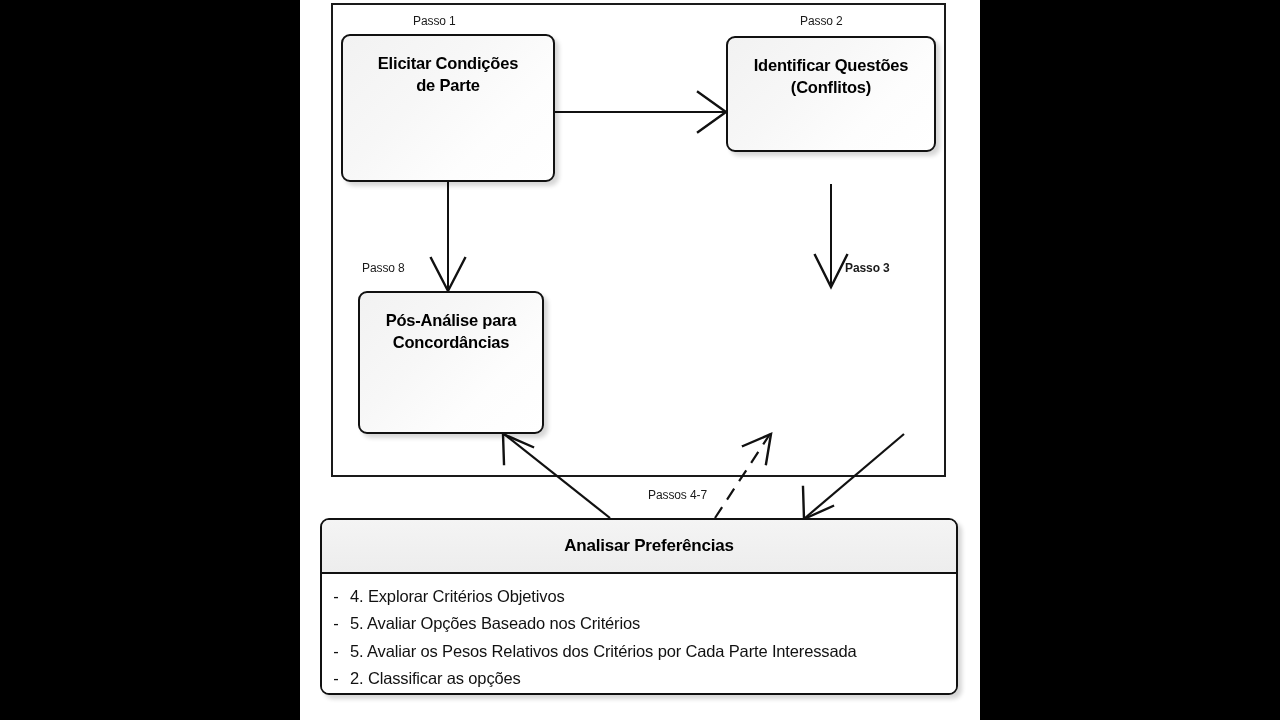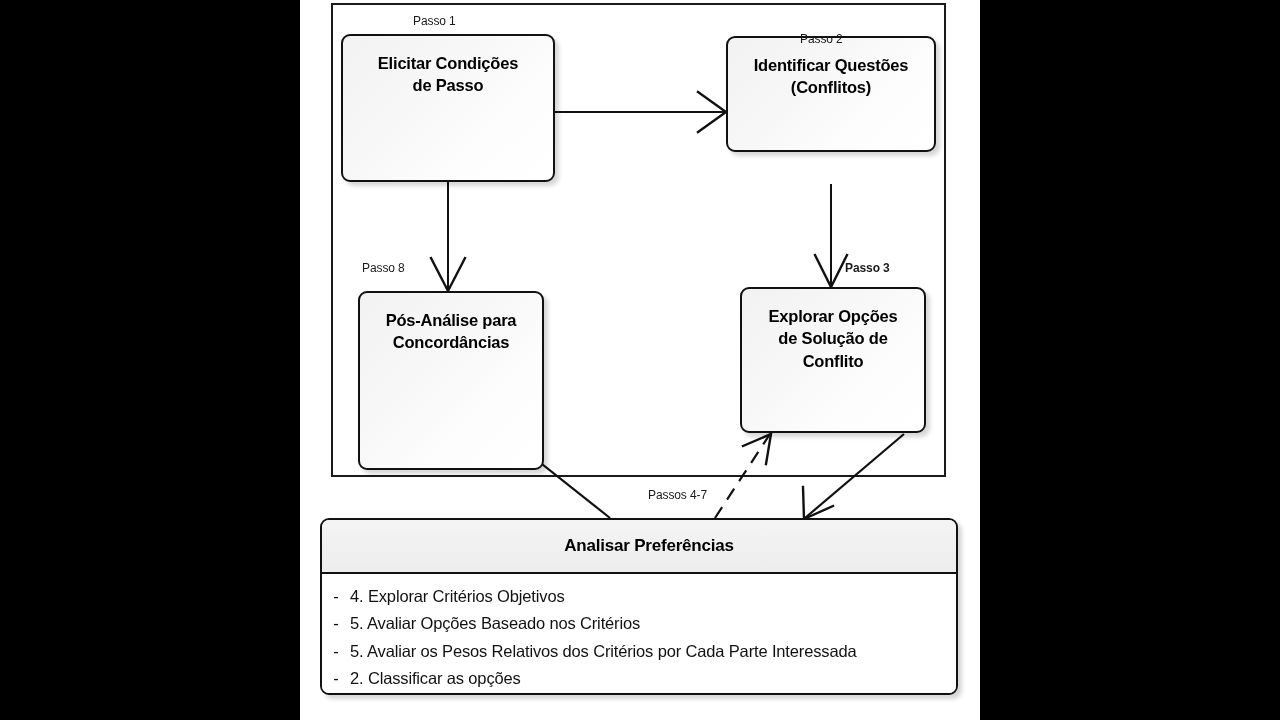--- a/index.html
+++ b/index.html
@@ -70,34 +70,34 @@
     font-size: 16.5px;
     line-height: 1.35;
     color: #000000;
     text-align: center;
     padding: 16px 10px 0 10px;
     letter-spacing: -0.2px;
   }
 
   #node-passo1 { left: 41px;  top: 34px;  width: 214px; height: 148px; }
   #node-passo2 { left: 426px; top: 36px;  width: 210px; height: 116px; justify-content: center; }
-  #node-passo8 { left: 58px;  top: 291px; width: 186px; height: 179px; }
+  #node-passo8 { left: 58px;  top: 291px; width: 186px; height: 143px; }
   #node-passo3 { left: 440px; top: 287px; width: 186px; height: 146px; }
 
   
   .step-caption {
     position: absolute;
     font-size: 12px;
     color: #1a1a1a;
     white-space: nowrap;
     letter-spacing: -0.1px;
   }
 
   #cap-passo1 { left: 113px; top: 14px; }
-  #cap-passo2 { left: 500px; top: 32px; }
+  #cap-passo2 { left: 500px; top: 14px; }
   #cap-passo8 { left: 62px;  top: 261px; }
   #cap-passo3 { left: 545px; top: 261px; font-weight: bold; }
   #cap-passos47 { left: 300px; top: 488px; margin-left: 48px; }
 
   
   .panel {
     position: absolute;
     left: 20px;
     top: 518px;
     width: 638px;
@@ -192,45 +192,38 @@
 
       <g>
         <line x1="415" y1="518" x2="470" y2="434" stroke="#111111" stroke-width="2.2" stroke-dasharray="13,9"></line>
         <polyline points="443,446 471,434 466,464" fill="none" stroke="#111111" stroke-width="2.4" stroke-linecap="square"></polyline>
       </g>
     </svg>
 
     <div class="node" id="node-passo1">
       <div class="node-label">
         <span>Elicitar Condições</span><br>
-        <span>de Passo</span>
+        <span>de Parte</span>
       </div>
     </div>
 
     <div class="node" id="node-passo2">
       <div class="node-label">
         <span>Identificar Questões</span><br>
         <span>(Conflitos)</span>
       </div>
     </div>
 
     <div class="node" id="node-passo8">
       <div class="node-label">
         <span>Pós-Análise para</span><br>
         <span>Concordâncias</span>
       </div>
     </div>
 
-    <div class="node" id="node-passo3">
-      <div class="node-label">
-        <span>Explorar Opções</span><br>
-        <span>de Solução de</span><br>
-        <span>Conflito</span>
-      </div>
-    </div>
 
     <div class="step-caption" id="cap-passo1">Passo 1</div>
     <div class="step-caption" id="cap-passo2">Passo 2</div>
     <div class="step-caption" id="cap-passo8">Passo 8</div>
     <div class="step-caption" id="cap-passo3">Passo 3</div>
     <div class="step-caption" id="cap-passos47">Passos 4-7</div>
 
     <div class="panel">
       <div class="panel-header">
         <span class="panel-title">Analisar Preferências</span>

